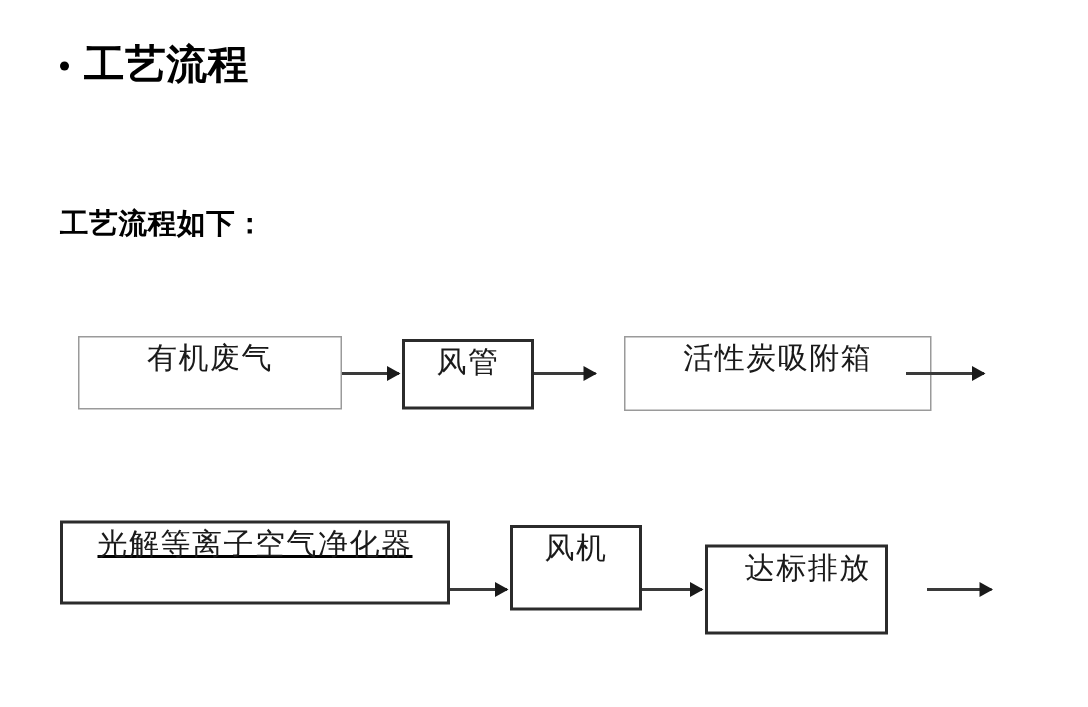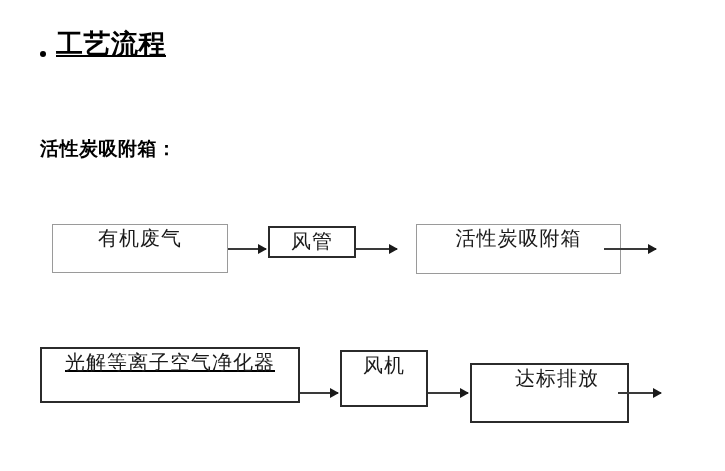--- a/index.html
+++ b/index.html
@@ -15,23 +15,22 @@
     font-family: "DejaVu Sans", "Liberation Sans", sans-serif;
     color: #000000;
   }
 
   
   .bullet-heading {
     position: absolute;
     left: 40px;
     top: 30px;
     display: flex;
-    align-items: flex-end;
+    align-items: center;
     line-height: 1;
-    text-decoration: underline;
   }
   .bullet-dot {
     width: 6px;
     height: 6px;
     border-radius: 50%;
     background: #000000;
     margin-right: 10px;
     flex: 0 0 auto;
   }
   .bullet-heading-text {
@@ -75,27 +74,27 @@
     letter-spacing: 1px;
     color: #1a1a1a;
   }
 
   
   .node.thin  { border: 1px solid #9a9a9a; }
   .node.bold  { border: 2px solid #2b2b2b; }
 
   
   .n-r1-1 { left: 52px;  top: 224px; width: 176px; height: 49px; }
-  .n-r1-2 { left: 268px; top: 226px; width: 88px;  height: 32px; }
+  .n-r1-2 { left: 268px; top: 226px; width: 88px;  height: 47px; }
   .n-r1-3 { left: 399px; top: 224px; width: 205px; height: 50px; margin-left: 17px; }
 
   
   .n-r2-1 { left: 40px;  top: 347px; width: 260px; height: 56px; text-decoration: underline; }
   .n-r2-2 { left: 340px; top: 350px; width: 88px;  height: 57px; }
-  .n-r2-3 { left: 470px; top: 363px; width: 159px; height: 60px; padding-left: 15px; }
+  .n-r2-3 { left: 470px; top: 363px; width: 122px; height: 60px; padding-left: 15px; }
 
   
   .arrow {
     position: absolute;
     height: 2px;
     background: #3a3a3a;
   }
   .arrow::after {
     content: "";
     position: absolute;
@@ -119,21 +118,21 @@
   .a-r2-3 { left: 618px; top: 392px; width: 43px; }
 </style>
 </head>
 <body>
 
 <div class="bullet-heading">
   <span class="bullet-dot"></span>
   <span class="bullet-heading-text">工艺流程</span>
 </div>
 
-<div class="subtitle">活性炭吸附箱：</div>
+<div class="subtitle">工艺流程如下：</div>
 
 <div class="flow-canvas">
 
   <div class="node thin n-r1-1">
     <span class="node-label">有机废气</span>
   </div>
 
   <div class="arrow a-r1-1"></div>
 
   <div class="node bold n-r1-2">

